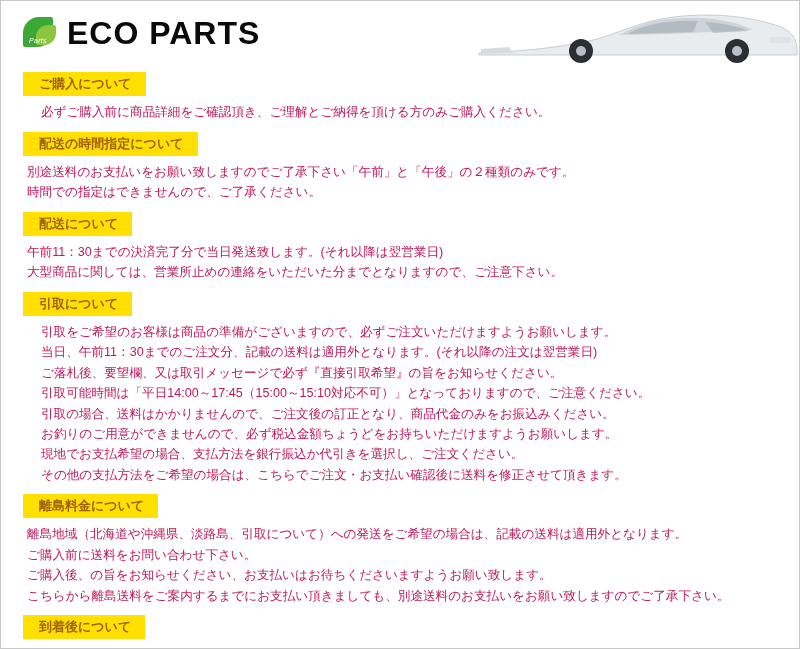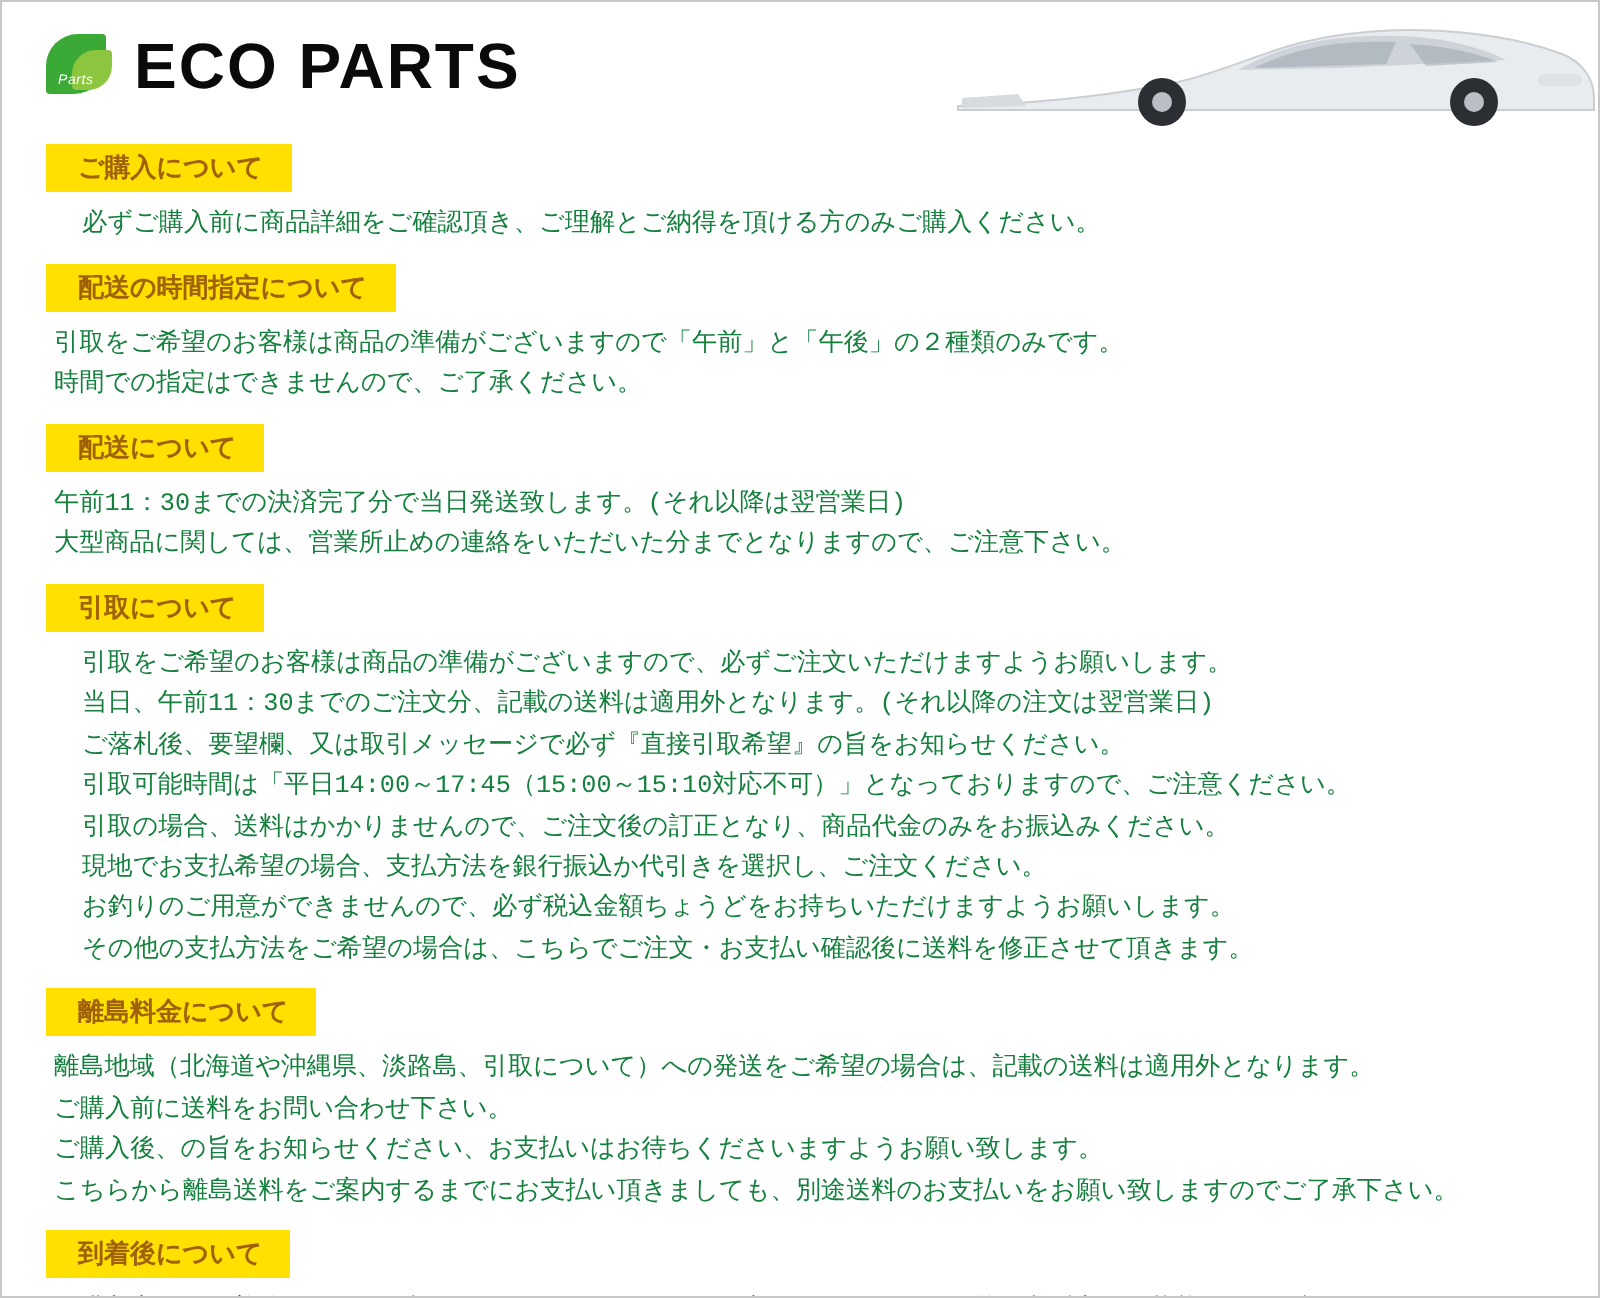--- a/index.html
+++ b/index.html
@@ -87,22 +87,21 @@
     padding: 4px 14px 4px 16px;
     margin: 0 0 0 22px;
     line-height: 1.25;
   }
   .sec { margin-top: 9px; }
   .sec:first-of-type { margin-top: 6px; }
   .body-text {
     margin: 6px 0 0 26px;
     font-size: 12.6px;
     line-height: 1.62;
-    color: #15803d;
-    font-family: Liberation Mono, monospace;
+    color: #be185d;
   }
   .body-text.indent { margin-left: 40px; }
   .body-text p { margin: 0; }
 </style>
 </head>
 <body>
 
 <div class="page">
 
   <div class="header">
@@ -132,43 +131,43 @@
   <div class="sec">
     <div class="bar">ご購入について</div>
     <div class="body-text indent">
       <p>必ずご購入前に商品詳細をご確認頂き、ご理解とご納得を頂ける方のみご購入ください。</p>
     </div>
   </div>
 
   <div class="sec">
     <div class="bar">配送の時間指定について</div>
     <div class="body-text">
-      <p>引取をご希望のお客様は商品の準備がございますので「午前」と「午後」の２種類のみです。</p>
+      <p>別途送料のお支払いをお願い致しますのでご了承下さい「午前」と「午後」の２種類のみです。</p>
       <p>時間での指定はできませんので、ご了承ください。</p>
     </div>
   </div>
 
   <div class="sec">
     <div class="bar">配送について</div>
     <div class="body-text">
       <p>午前11：30までの決済完了分で当日発送致します。(それ以降は翌営業日)</p>
       <p>大型商品に関しては、営業所止めの連絡をいただいた分までとなりますので、ご注意下さい。</p>
     </div>
   </div>
 
   <div class="sec">
     <div class="bar">引取について</div>
     <div class="body-text indent">
       <p>引取をご希望のお客様は商品の準備がございますので、必ずご注文いただけますようお願いします。</p>
       <p>当日、午前11：30までのご注文分、記載の送料は適用外となります。(それ以降の注文は翌営業日)</p>
       <p>ご落札後、要望欄、又は取引メッセージで必ず『直接引取希望』の旨をお知らせください。</p>
       <p>引取可能時間は「平日14:00～17:45（15:00～15:10対応不可）」となっておりますので、ご注意ください。</p>
       <p>引取の場合、送料はかかりませんので、ご注文後の訂正となり、商品代金のみをお振込みください。</p>
+      <p>お釣りのご用意ができませんので、必ず税込金額ちょうどをお持ちいただけますようお願いします。</p>
       <p>現地でお支払希望の場合、支払方法を銀行振込か代引きを選択し、ご注文ください。</p>
-      <p>お釣りのご用意ができませんので、必ず税込金額ちょうどをお持ちいただけますようお願いします。</p>
       <p>その他の支払方法をご希望の場合は、こちらでご注文・お支払い確認後に送料を修正させて頂きます。</p>
     </div>
   </div>
 
   <div class="sec">
     <div class="bar">離島料金について</div>
     <div class="body-text">
       <p>離島地域（北海道や沖縄県、淡路島、引取について）への発送をご希望の場合は、記載の送料は適用外となります。</p>
       <p>ご購入前に送料をお問い合わせ下さい。</p>
       <p>ご購入後、の旨をお知らせください、お支払いはお待ちくださいますようお願い致します。</p>

